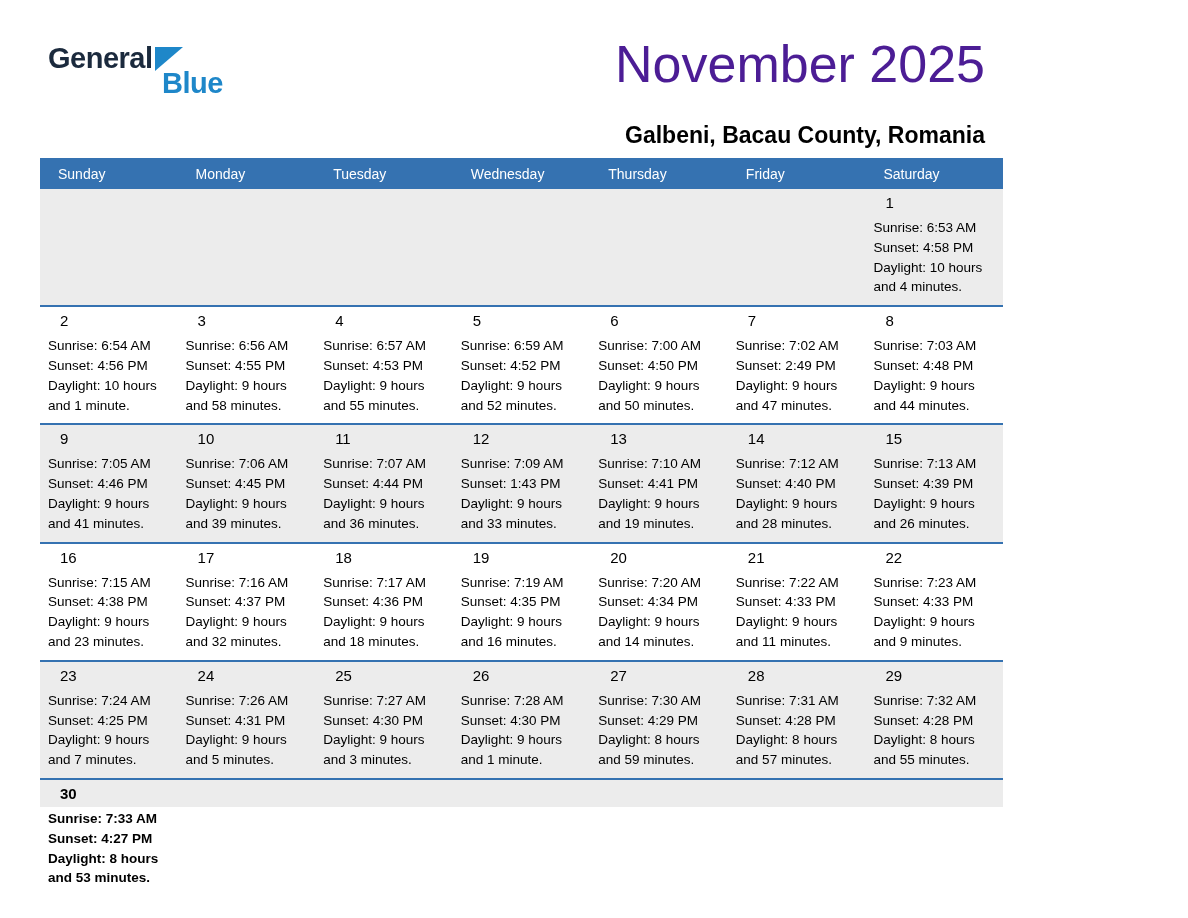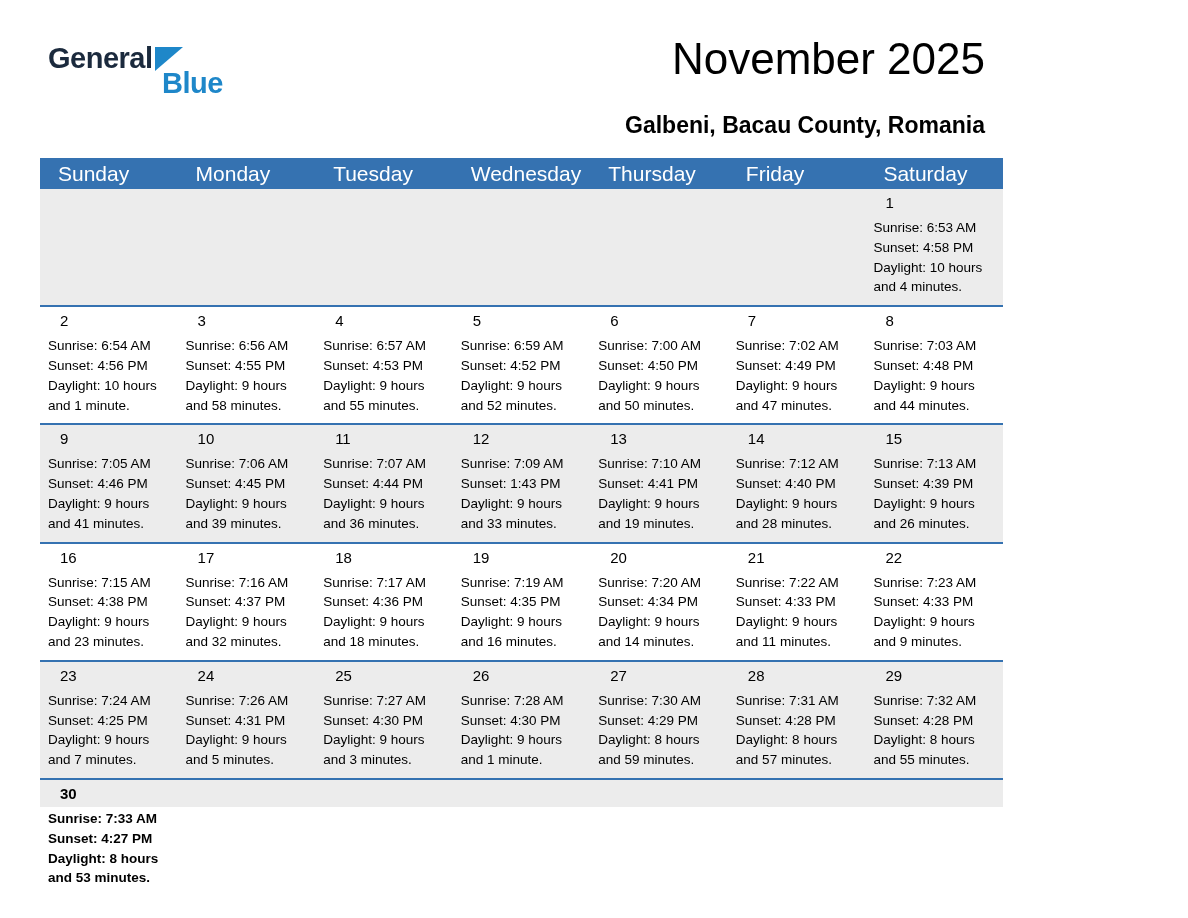--- a/index.html
+++ b/index.html
@@ -31,35 +31,35 @@
   }
   .logo-triangle { margin-left:2px; margin-top:3px; display:block; }
   .logo-blue {
     font-size:29px; font-weight:bold;
     color:var(--logo-blue,#1e87c9);
     margin-left:114px; margin-top:-4px;
     letter-spacing:-0.5px;
     text-align:center;
   }
   .titles { text-align:right; flex:1; padding-top:4px; }
-  .month-title { font-size:44px; font-weight:400; color:#000000; }
+  .month-title { font-size:52px; font-weight:400; color:#4c1d95; }
   .location { font-size:23px; font-weight:bold; color:#000; margin-top:28px; }
 
   
   .calendar { margin:0 40px; }
   .weekday-bar {
     display:grid;
     grid-template-columns:repeat(7,1fr);
     background:var(--header-bg,#3572b1);
     height:31px;
     align-items:center;
   }
   .weekday {
     color:#ffffff;
-    font-size:21px;
+    font-size:14px;
     padding-left:18px;
     white-space:nowrap;
   }
   .week {
     display:grid;
     grid-template-columns:repeat(7,1fr);
     min-height:106px;
     background:#ffffff;
   }
   .week + .week { border-top:2px solid var(--line,#3572b1); }
@@ -155,21 +155,21 @@
           <div class="day-cell">
             <div class="day-num">6</div>
             <div class="day-line">Sunrise: 7:00 AM</div>
             <div class="day-line">Sunset: 4:50 PM</div>
             <div class="day-line">Daylight: 9 hours</div>
             <div class="day-line">and 50 minutes.</div>
           </div>
           <div class="day-cell">
             <div class="day-num">7</div>
             <div class="day-line">Sunrise: 7:02 AM</div>
-            <div class="day-line">Sunset: 4:49 PM</div>
+            <div class="day-line">Sunset: 2:49 PM</div>
             <div class="day-line">Daylight: 9 hours</div>
             <div class="day-line">and 47 minutes.</div>
           </div>
           <div class="day-cell">
             <div class="day-num">8</div>
             <div class="day-line">Sunrise: 7:03 AM</div>
             <div class="day-line">Sunset: 4:48 PM</div>
             <div class="day-line">Daylight: 9 hours</div>
             <div class="day-line">and 44 minutes.</div>
           </div>

